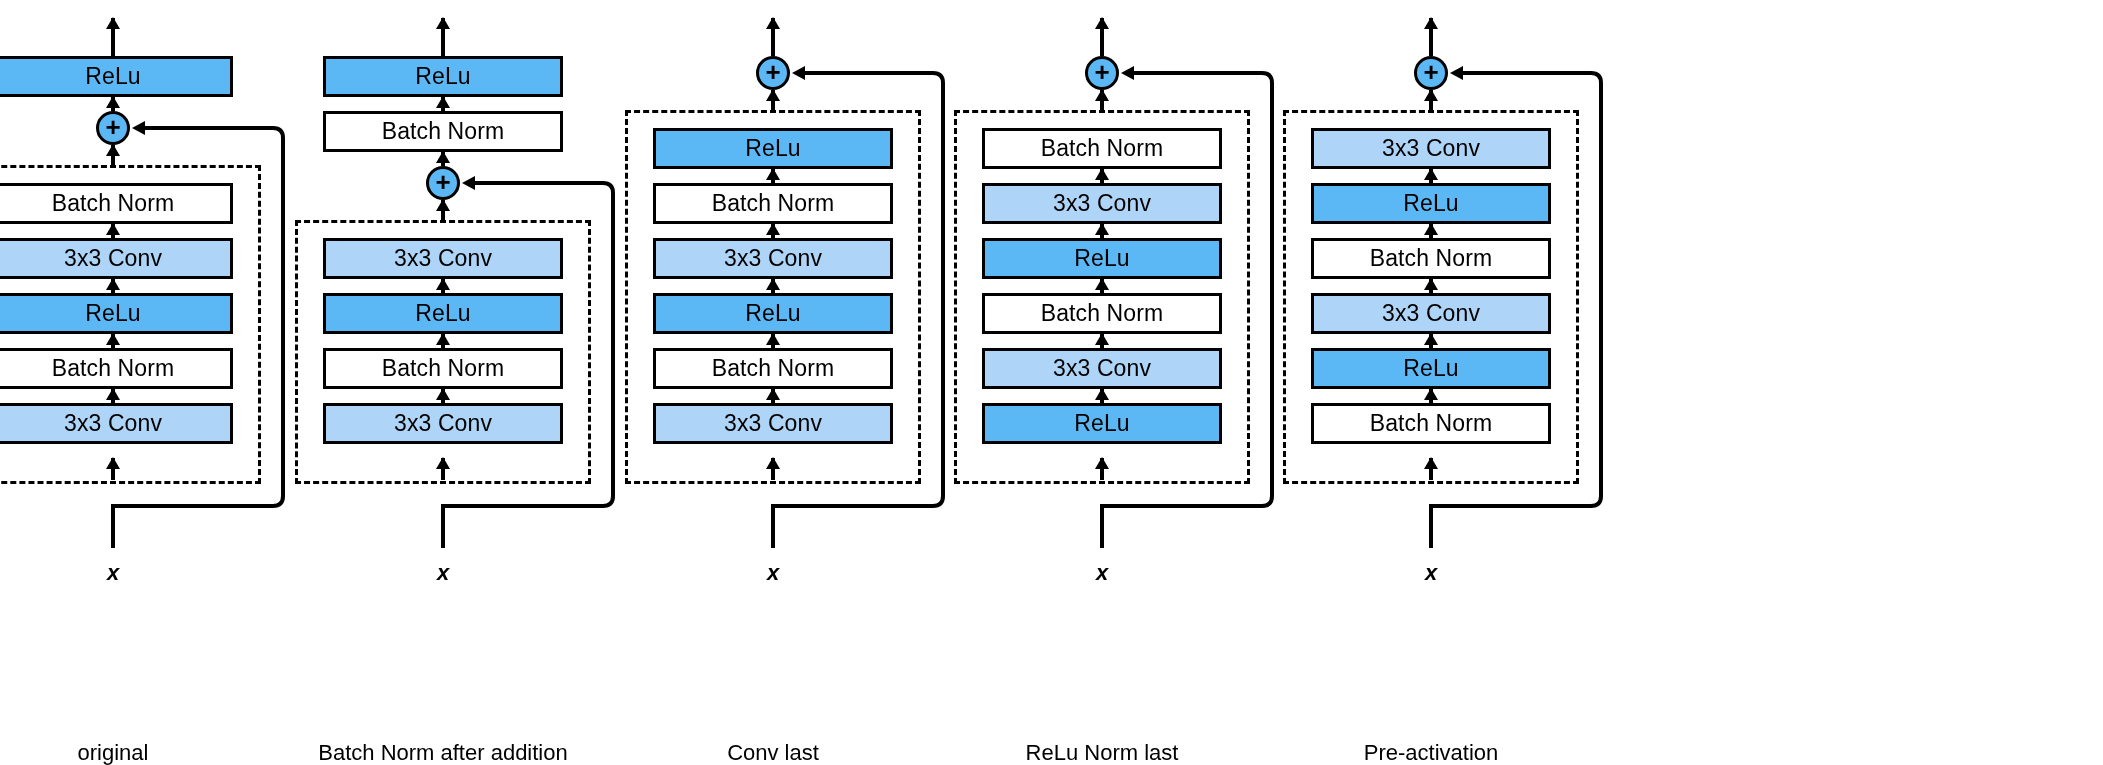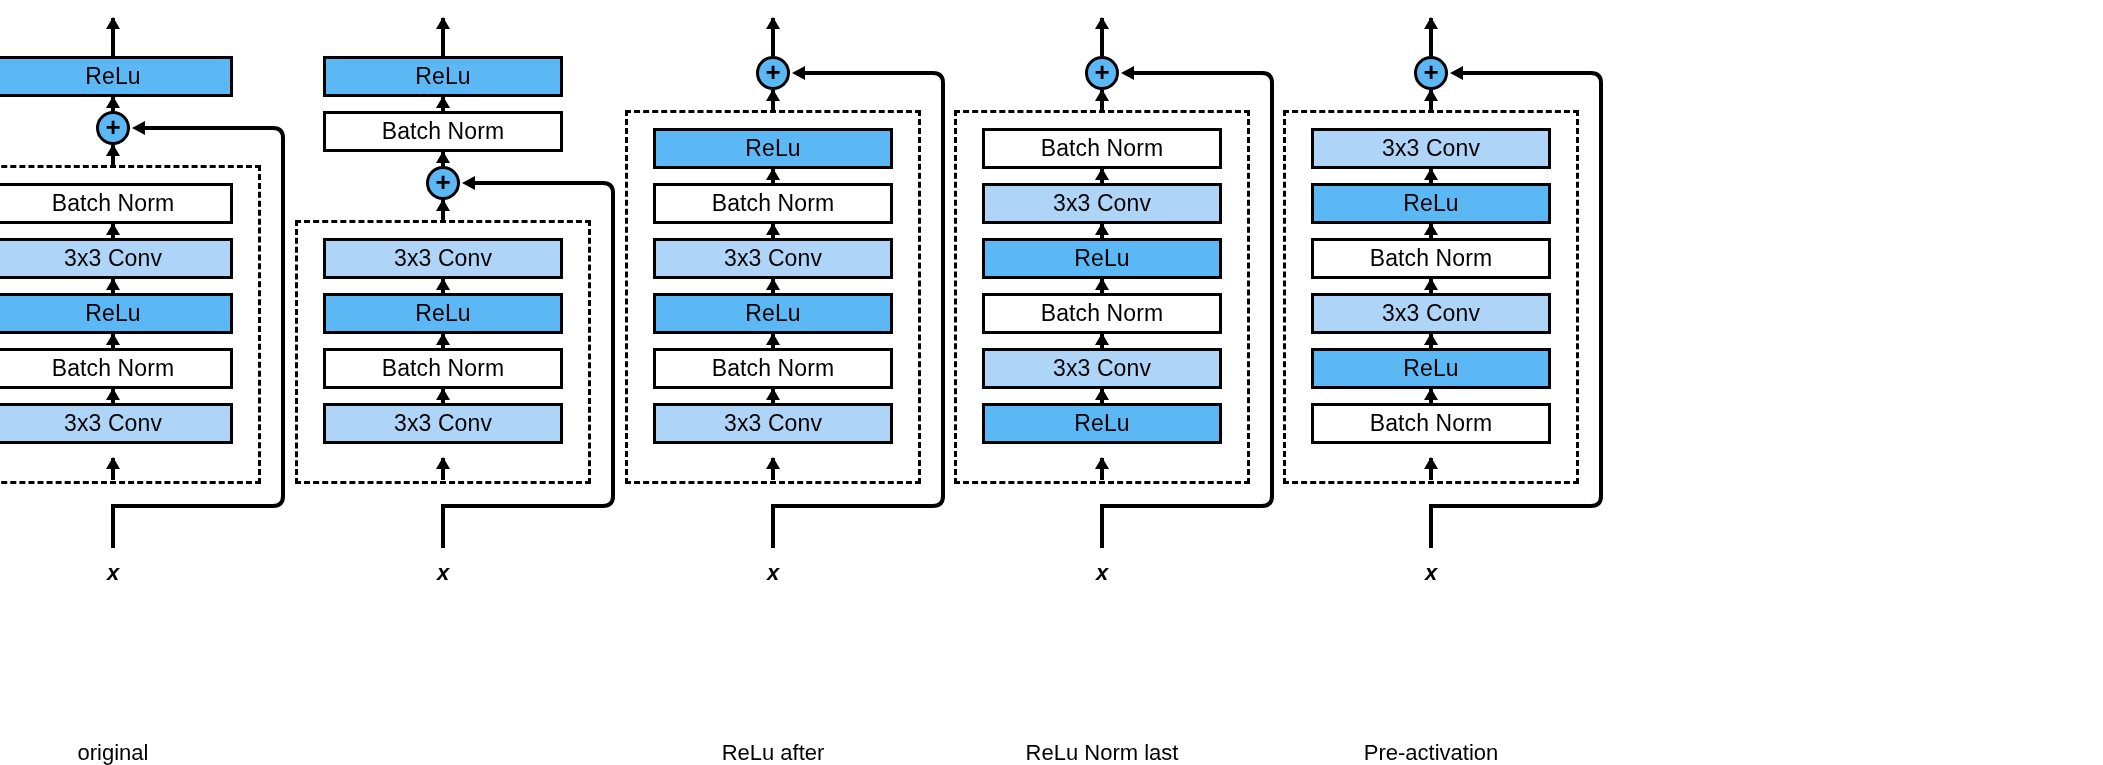--- a/index.html
+++ b/index.html
@@ -144,20 +144,21 @@
       <div class="arrow" style="top: 334px; height: 14px;"></div>
       <div class="nbox bn" style="top: 348px;">Batch Norm</div>
       <div class="arrow" style="top: 389px; height: 14px;"></div>
       <div class="nbox conv" style="top: 403px;">3x3 Conv</div>
       <div class="arrow" style="top: 458px; height: 22px;"></div>
       <svg class="skip" width="420" height="765">
         <path d="M 210 548 L 210 506 L 370 506 Q 380 506 380 496 L 380 193 Q 380 183 370 183 L 240 183" fill="none" stroke="#000000" stroke-width="4" stroke-linecap="butt"></path>
         <polygon points="229,183 242,176 242,190" fill="#000000"></polygon>
       </svg>
       <div class="xlabel" style="top: 560px;">x</div>
+      <div class="caption" style="top: 740px;">Batch Norm after addition</div>
     </div>
     <div class="variant" style="left: 563px;">
       <div class="arrow" style="top: 18px; height: 38px;"></div>
       <div class="plus" style="top: 56px;">
         <span>+</span>
       </div>
       <div class="arrow" style="top: 90px; height: 20px;"></div>
       <div class="dashbox" style="top: 110px; height: 374px; width: 296px;"></div>
       <div class="nbox relu" style="top: 128px;">ReLu</div>
       <div class="arrow" style="top: 169px; height: 14px;"></div>
@@ -169,21 +170,21 @@
       <div class="arrow" style="top: 334px; height: 14px;"></div>
       <div class="nbox bn" style="top: 348px;">Batch Norm</div>
       <div class="arrow" style="top: 389px; height: 14px;"></div>
       <div class="nbox conv" style="top: 403px;">3x3 Conv</div>
       <div class="arrow" style="top: 458px; height: 22px;"></div>
       <svg class="skip" width="420" height="765">
         <path d="M 210 548 L 210 506 L 370 506 Q 380 506 380 496 L 380 83 Q 380 73 370 73 L 240 73" fill="none" stroke="#000000" stroke-width="4" stroke-linecap="butt"></path>
         <polygon points="229,73 242,66 242,80" fill="#000000"></polygon>
       </svg>
       <div class="xlabel" style="top: 560px;">x</div>
-      <div class="caption" style="top: 740px;">ReLu after</div>
+      <div class="caption" style="top: 740px;">Conv last</div>
     </div>
     <div class="variant" style="left: 892px;">
       <div class="arrow" style="top: 18px; height: 38px;"></div>
       <div class="plus" style="top: 56px;">
         <span>+</span>
       </div>
       <div class="arrow" style="top: 90px; height: 20px;"></div>
       <div class="dashbox" style="top: 110px; height: 374px; width: 296px;"></div>
       <div class="nbox bn" style="top: 128px;">Batch Norm</div>
       <div class="arrow" style="top: 169px; height: 14px;"></div>

